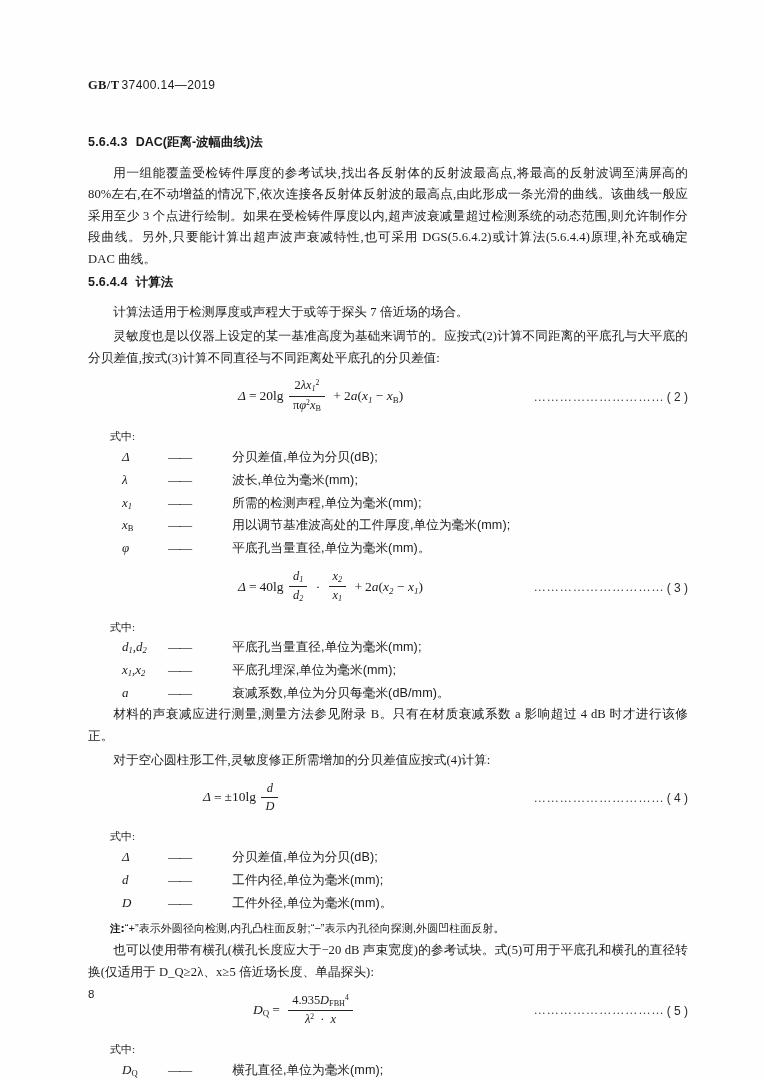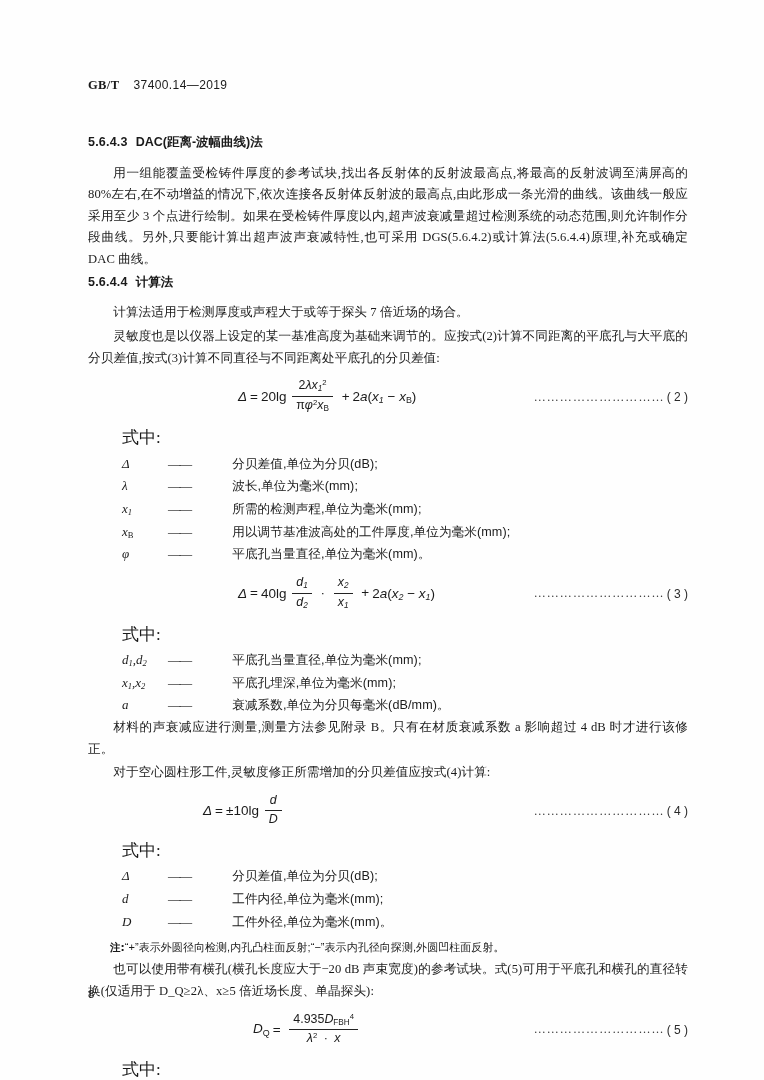--- a/index.html
+++ b/index.html
@@ -36,21 +36,21 @@
     margin-bottom: 40px;
     white-space: nowrap;
   }
   .rh .std {
     font-weight: bold;
     font-family: "Liberation Serif", serif;
   }
   .rh .num {
     font-family: "Liberation Sans", sans-serif;
     font-size: 12px;
-    margin-left: 14px;
+    margin-left: 2px;
   }
 
   
   h2.clause {
     font-size: 12.5px;
     font-weight: bold;
     margin: 0 0 11px 0;
     line-height: 1.4;
     font-family: "DejaVu Sans", "Liberation Sans", sans-serif;
   }
@@ -66,23 +66,23 @@
   p.body {
     font-size: 12.6px;
     line-height: 1.72;
     margin: 0 0 2px 0;
     text-align: justify;
     text-indent: 2em;
     letter-spacing: 0.1px;
   }
 
   .shizhong {
-    font-size: 17px;
+    font-size: 11px;
     line-height: 1.72;
-    margin: 0 0 0 0;
+    margin: 12px 0 0 0;
     text-indent: 2em;
   }
 
   
   ul.defs {
     list-style: none;
     margin: 0 0 0 0;
     padding: 0;
   }
   ul.defs li {
@@ -116,21 +116,21 @@
   
   .formula-row {
     display: flex;
     align-items: center;
     margin: 10px 0 8px 0;
     font-size: 13.5px;
   }
   .formula-box {
     flex: 0 0 auto;
     margin-left: 150px;
-    font-family: Liberation Sans, sans-serif;
+    font-family: Liberation Serif, serif;
   }
   .leader {
     flex: 1 1 auto;
     text-align: right;
     font-size: 12px;
     letter-spacing: 1.1px;
     color: #3a3a3a;
     white-space: nowrap;
     overflow: hidden;
     padding-left: 10px;

